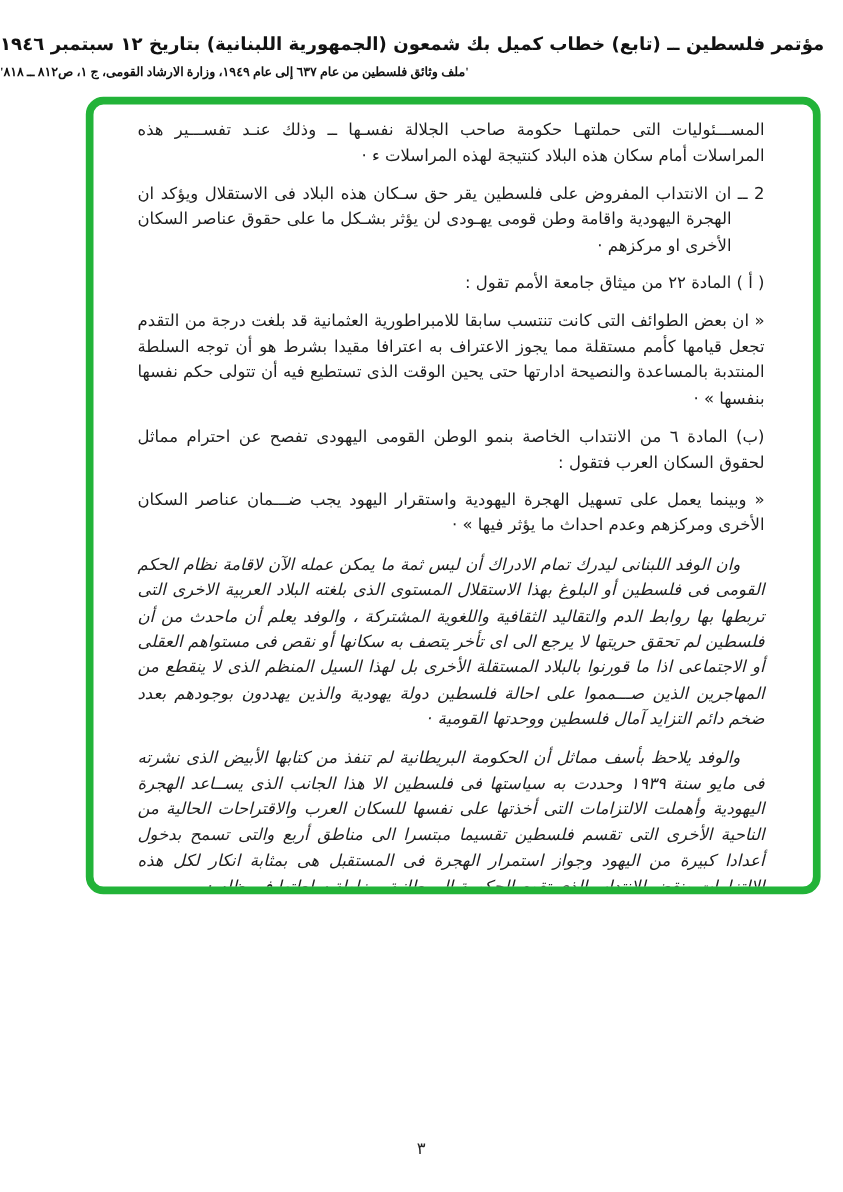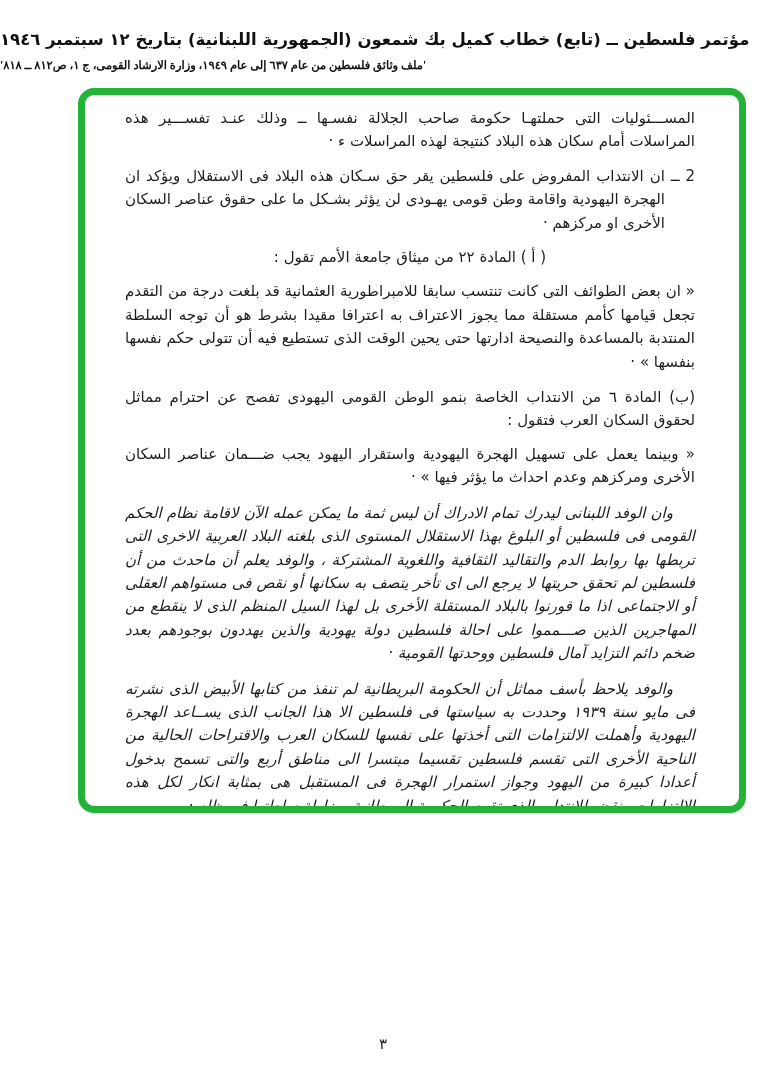--- a/index.html
+++ b/index.html
@@ -51,21 +51,20 @@
     color:#1d1d1d;
   }
   .para{margin:0 0 10px 0;}
   .para.continuation{margin-bottom:11px;}
   .para.numbered{
     padding-right:30px;
     text-indent:-30px;   
     margin-bottom:11px;
   }
   .para.center{
-    text-align:center;
     text-indent:0;
     margin-bottom:11px;
   }
   .para.quote{
     margin-bottom:12px;
   }
   .para.subpara{margin-bottom:10px;}
   .para.body{
     text-indent:22px;
     margin-bottom:12px;

